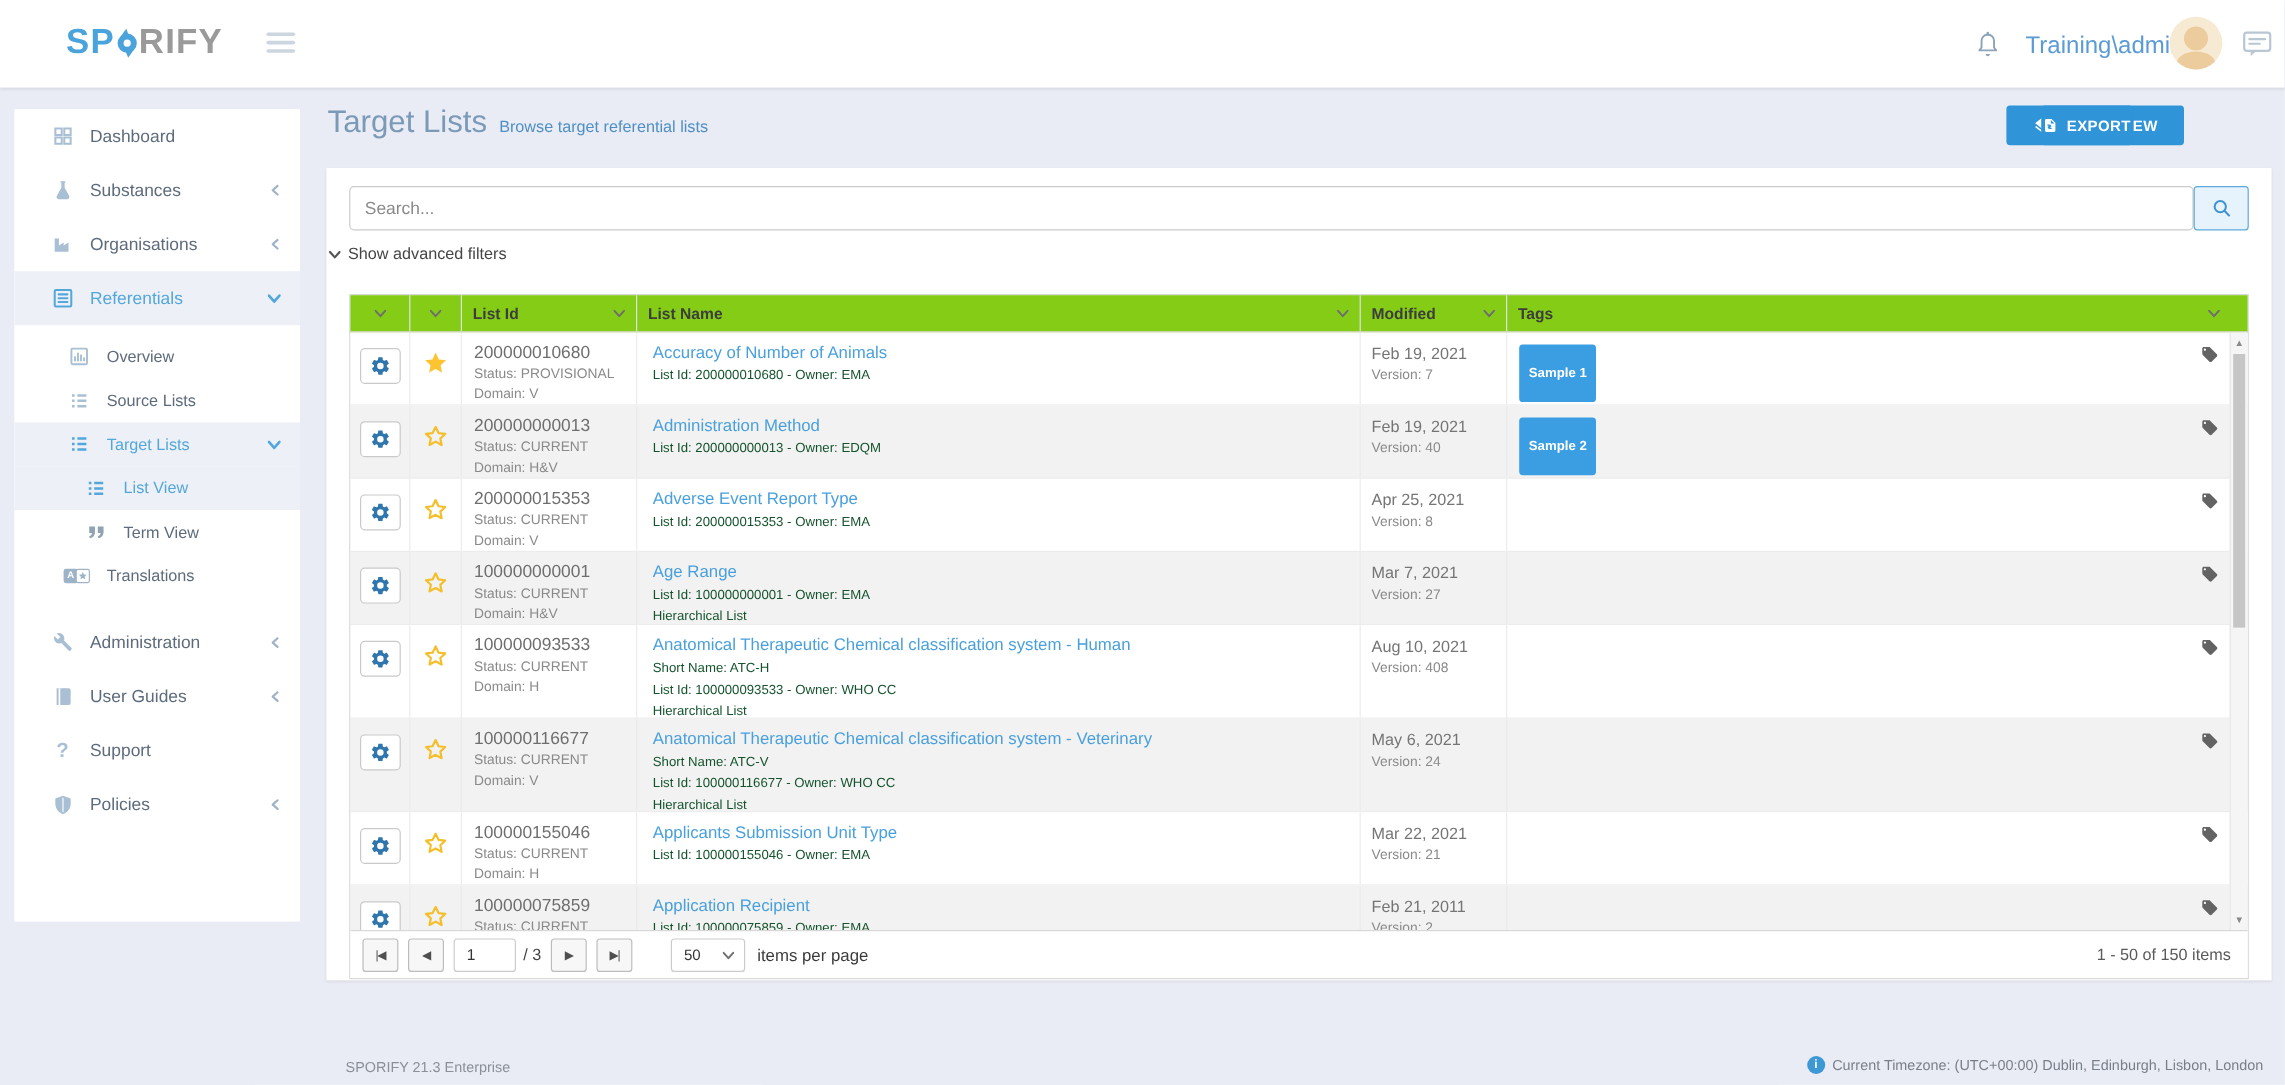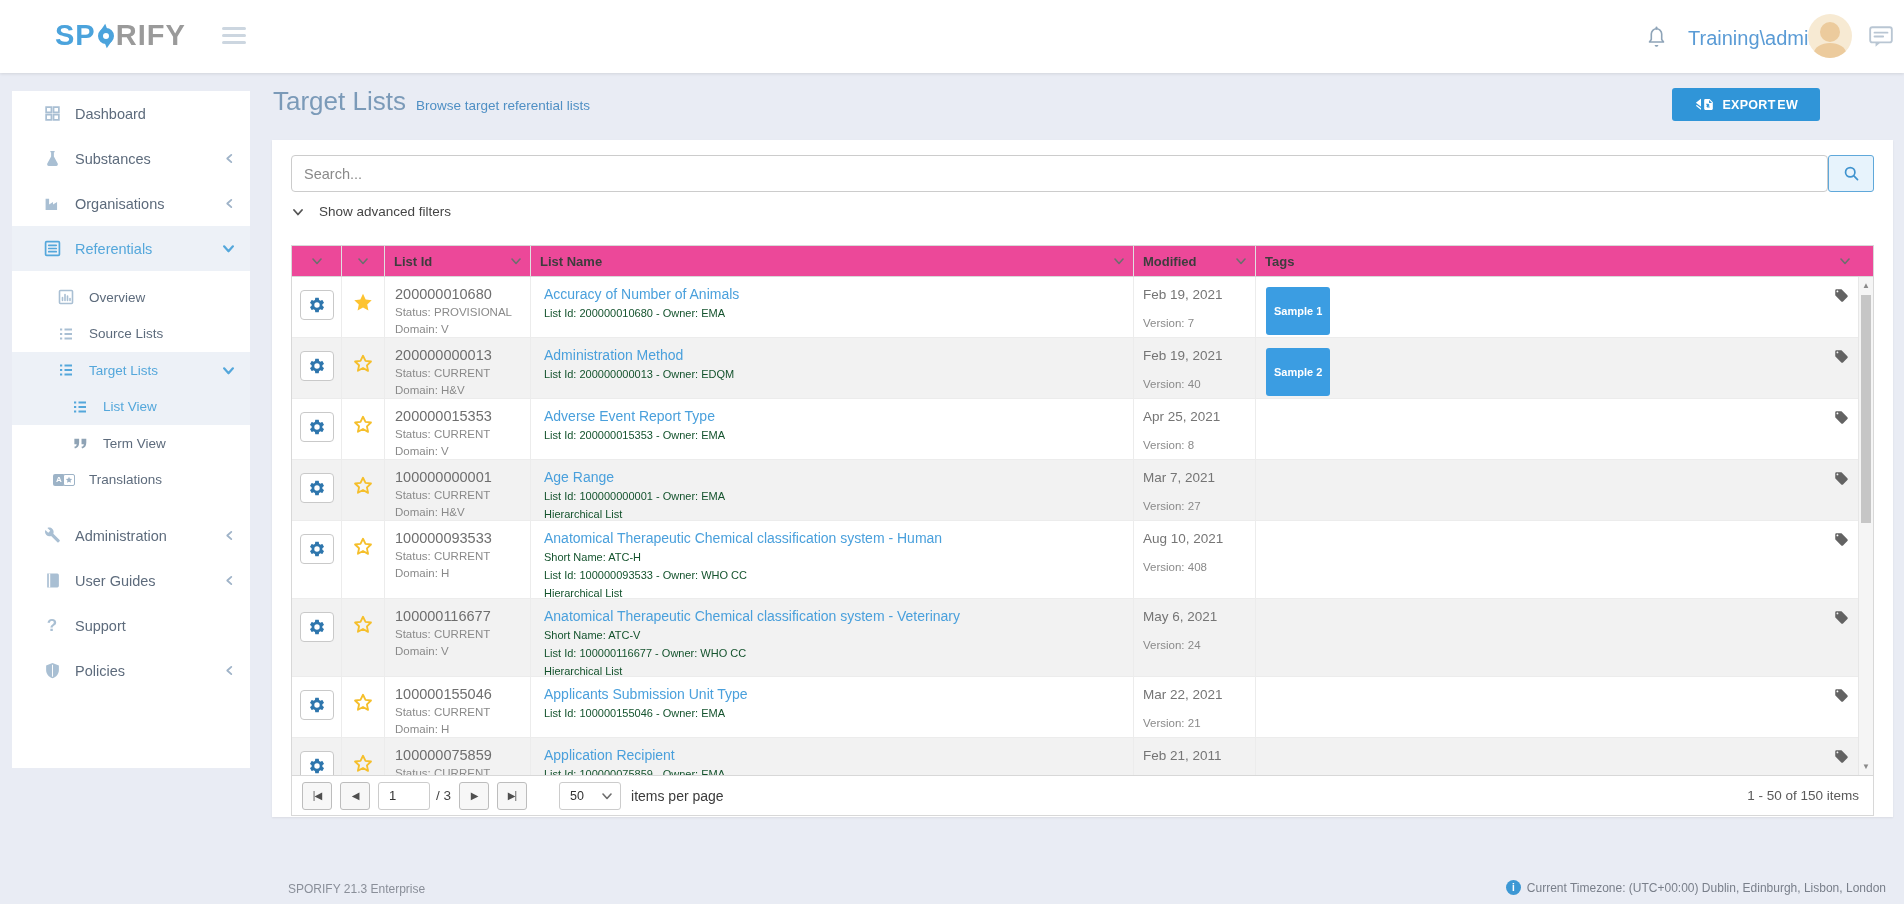--- a/index.html
+++ b/index.html
@@ -47,24 +47,24 @@
   .pagetitle .t{font-size:26px;color:#7b9ab8}
   .pagetitle .st{font-size:13.5px;color:#4f8fc4}
   .btn{position:absolute;top:88px;height:33px;background:#3095d8;color:#fff;border:none;border-radius:3px;font-family:inherit;font-size:12.5px;font-weight:bold;display:flex;align-items:center;justify-content:center;gap:7px;letter-spacing:.3px}
   .btn-terms{left:1672px;width:148px}
   .btn-export{left:1701px;width:76px}
   
   .card{position:absolute;left:272px;top:140px;width:1621px;height:677px;background:#fff;box-shadow:0 1px 2px rgba(0,0,0,.07)}
   .search-input{position:absolute;left:19px;top:15px;width:1537px;height:37px;border:1px solid #ccc;border-radius:4px;padding:0 12px;font-family:inherit;font-size:14.5px;color:#444}
   .search-input::placeholder{color:#8a8a8a}
   .search-btn{position:absolute;left:1556px;top:15px;width:46px;height:37px;background:#e7f3fc;border:1px solid #5fa8da;border-radius:3px;display:flex;align-items:center;justify-content:center}
-  .filters{position:absolute;left:21px;top:64px;display:flex;align-items:center;gap:16px;font-size:13.5px;color:#454545}
+  .filters{position:absolute;left:2px;top:64px;display:flex;align-items:center;gap:6px;font-size:13.5px;color:#454545}
   
   .twrap{position:absolute;left:19px;top:105px;width:1583px;border:1px solid #d8d8d8}
-  .thead{height:31px;display:flex;background:#ec4899;border-bottom:1px solid #d8d8d8}
+  .thead{height:31px;display:flex;background:#84cc16;border-bottom:1px solid #d8d8d8}
   .th{display:flex;align-items:center;padding:0 9px;font-size:13px;font-weight:bold;color:#3d3d3d;border-right:1px solid #e0e0e0}
   .th:last-child{border-right:none}
   .thc{justify-content:center}
   .hchv{stroke:#6e6e6e;fill:none;stroke-width:1.6;stroke-linecap:round;stroke-linejoin:round;transform:rotate(90deg)}
   .th .end{margin-left:auto}
   .w-gear{width:50px}.w-star{width:43px}.w-id{width:146px}.w-name{width:603px}.w-mod{width:122px}.w-tags{flex:1}
   .tbody{height:498px;overflow:hidden;position:relative}
   .trow{display:flex;border-bottom:1px solid #ececec;background:#fff}
   .trow.alt{background:#f2f2f2}
   .h61{height:61px}.h78{height:78px}
@@ -74,21 +74,21 @@
   .gearbtn{width:34px;height:30px;background:#fff;border:1px solid #c9c9c9;border-radius:4px;display:flex;align-items:center;justify-content:center}
   .td-star{width:43px;padding:15px 0 0 10px}
   .td-id{width:146px;padding:8px 8px 0 10px}
   .idmain{font-size:14.5px;color:#6e6e6e;line-height:18px}
   .idsub{font-size:11.5px;color:#8a8a8a;line-height:15px;margin-top:2px}
   .td-name{width:603px;padding:8px 26px 0 13px}
   .namelink{font-size:14px;color:#4aa0dc;line-height:16px;text-decoration:none;display:inline-block}
   .namesub{font-size:11px;color:#14532d;line-height:15px;margin-top:3px}
   .td-mod{width:122px;padding:9px 6px 0 9px}
   .moddate{font-size:13.5px;color:#757575;line-height:17px}
-  .modver{font-size:11.5px;color:#8a8a8a;line-height:16px;margin-top:12px}
+  .modver{font-size:11.5px;color:#8a8a8a;line-height:16px;margin-top:2px}
   .td-tags{flex:1;position:relative;padding:10px 45px 0 10px}
   .badge{display:inline-block;background:#3b9de2;color:#fff;font-size:11px;font-weight:bold;padding:18px 8px;border-radius:3px}
   .tagicon{position:absolute;right:24px;top:11px}
   
   .scroll{position:absolute;right:0;top:0;width:15px;height:498px;background:#f5f5f5;border-left:1px solid #e7e7e7}
   .s-up,.s-dn{position:absolute;left:0;width:14px;text-align:center;font-size:8px;color:#8a8a8a}
   .s-up{top:4px}.s-dn{bottom:4px}
   .thumb{position:absolute;left:2px;top:18px;width:10px;height:228px;background:#c6c6c6}
   
   .tfoot{height:40px;border-top:1px solid #d8d8d8;display:flex;align-items:center;padding:0 10px;background:#fff}

